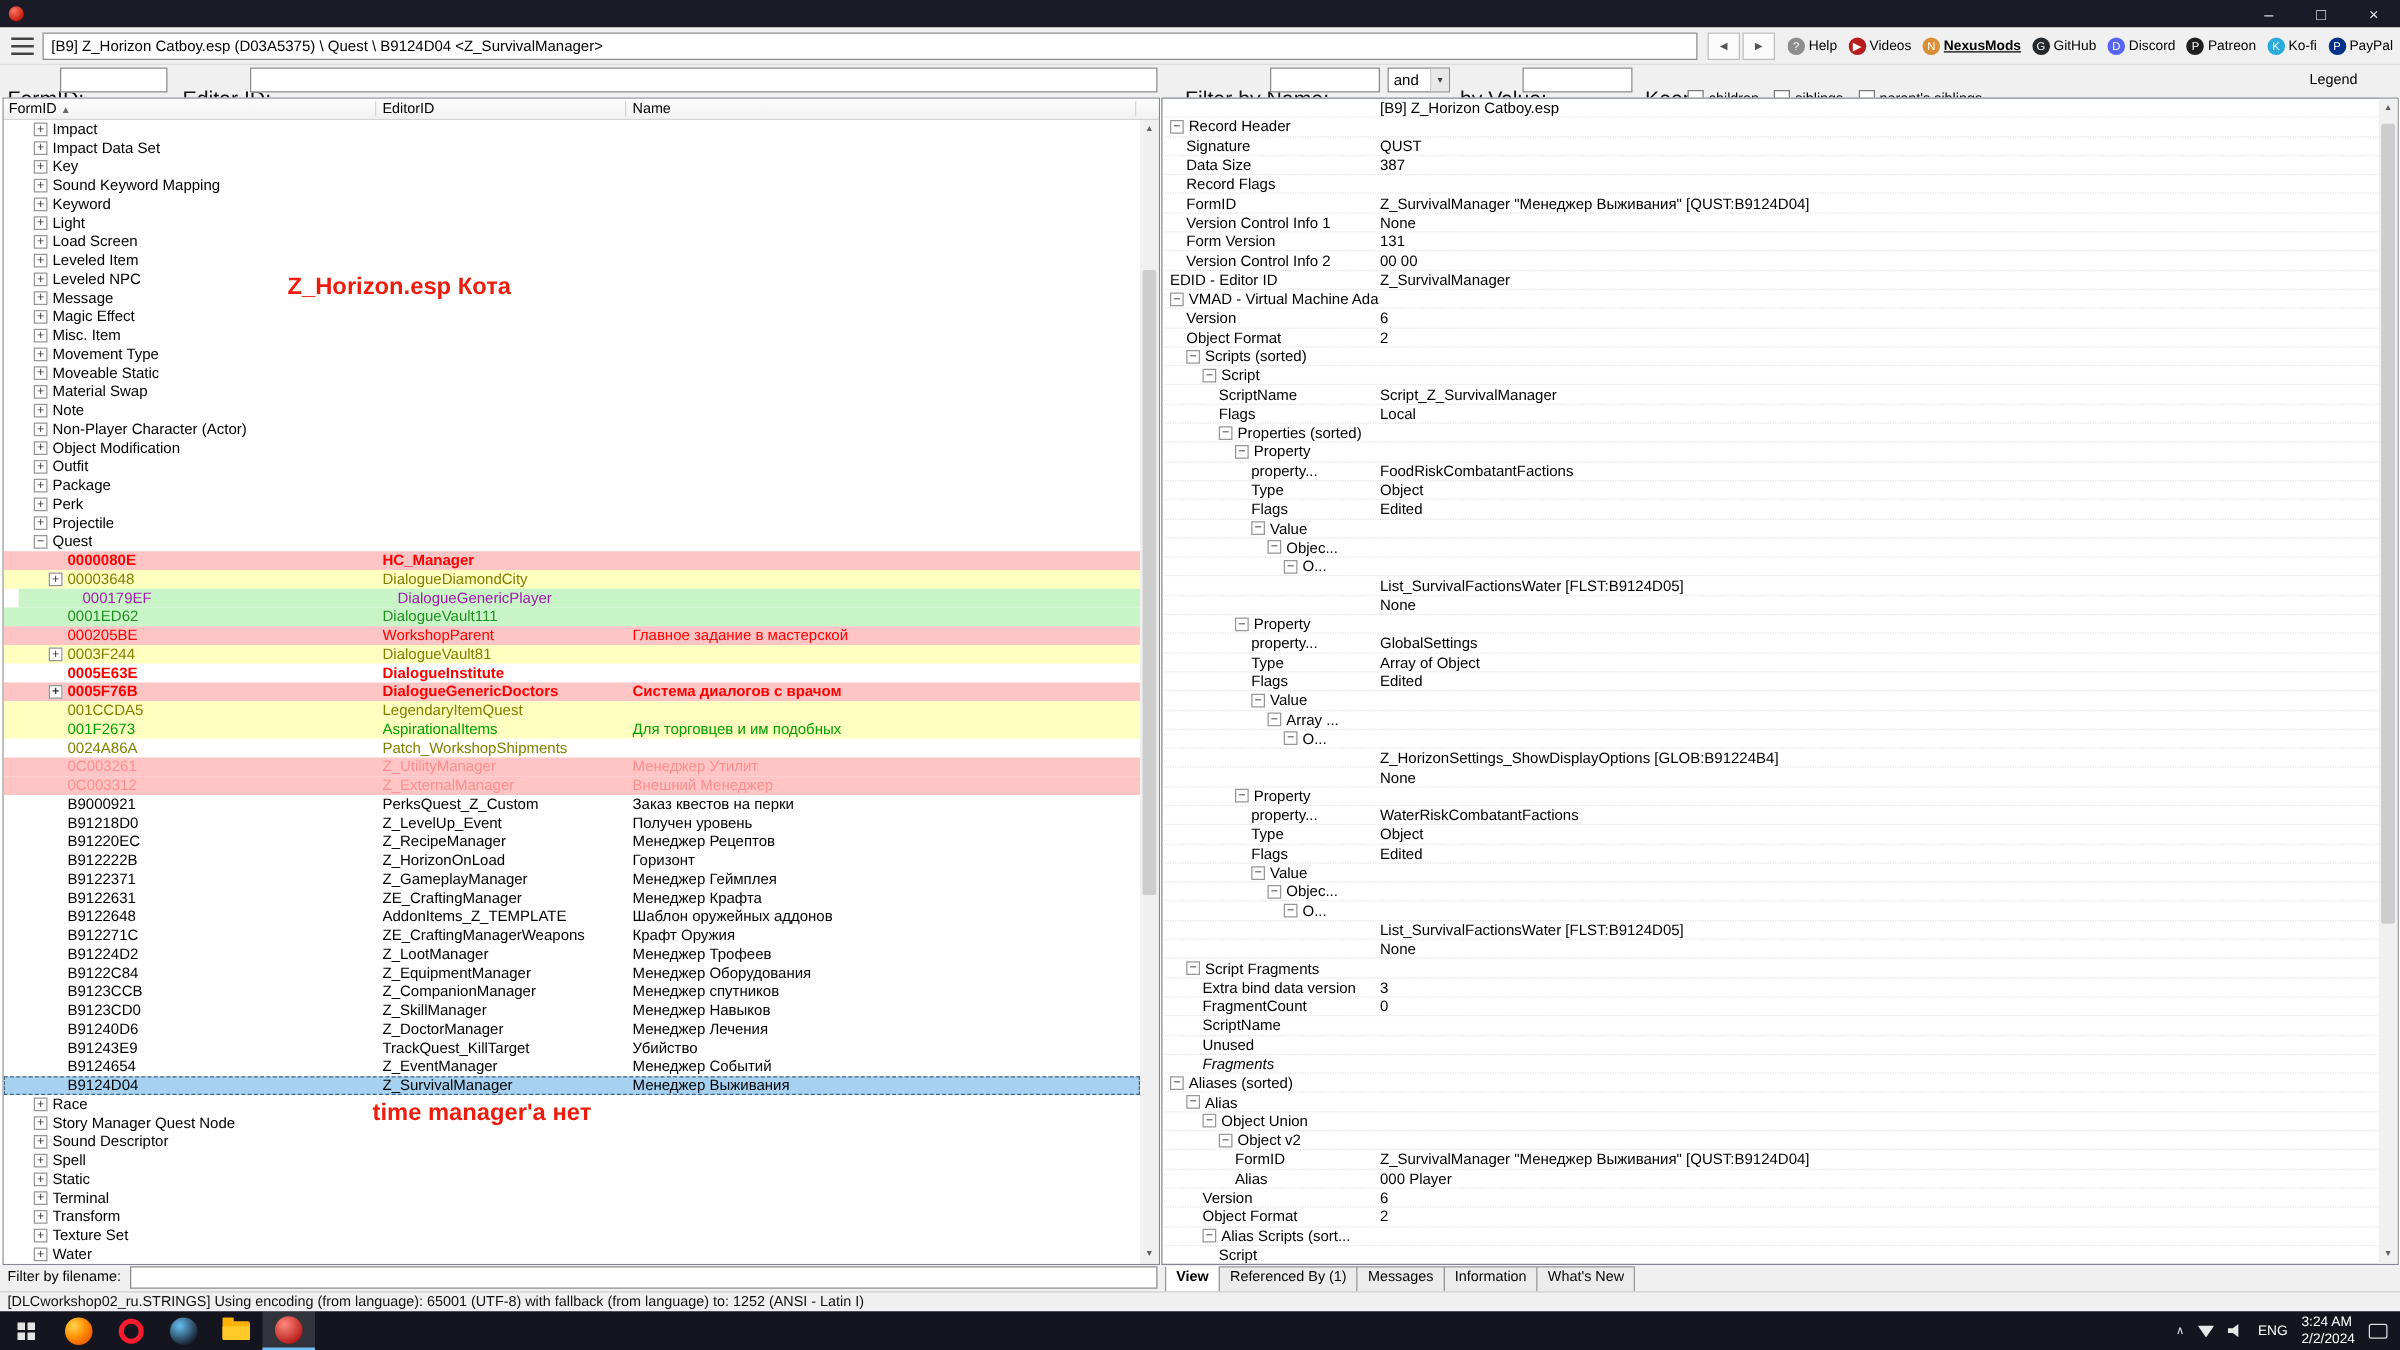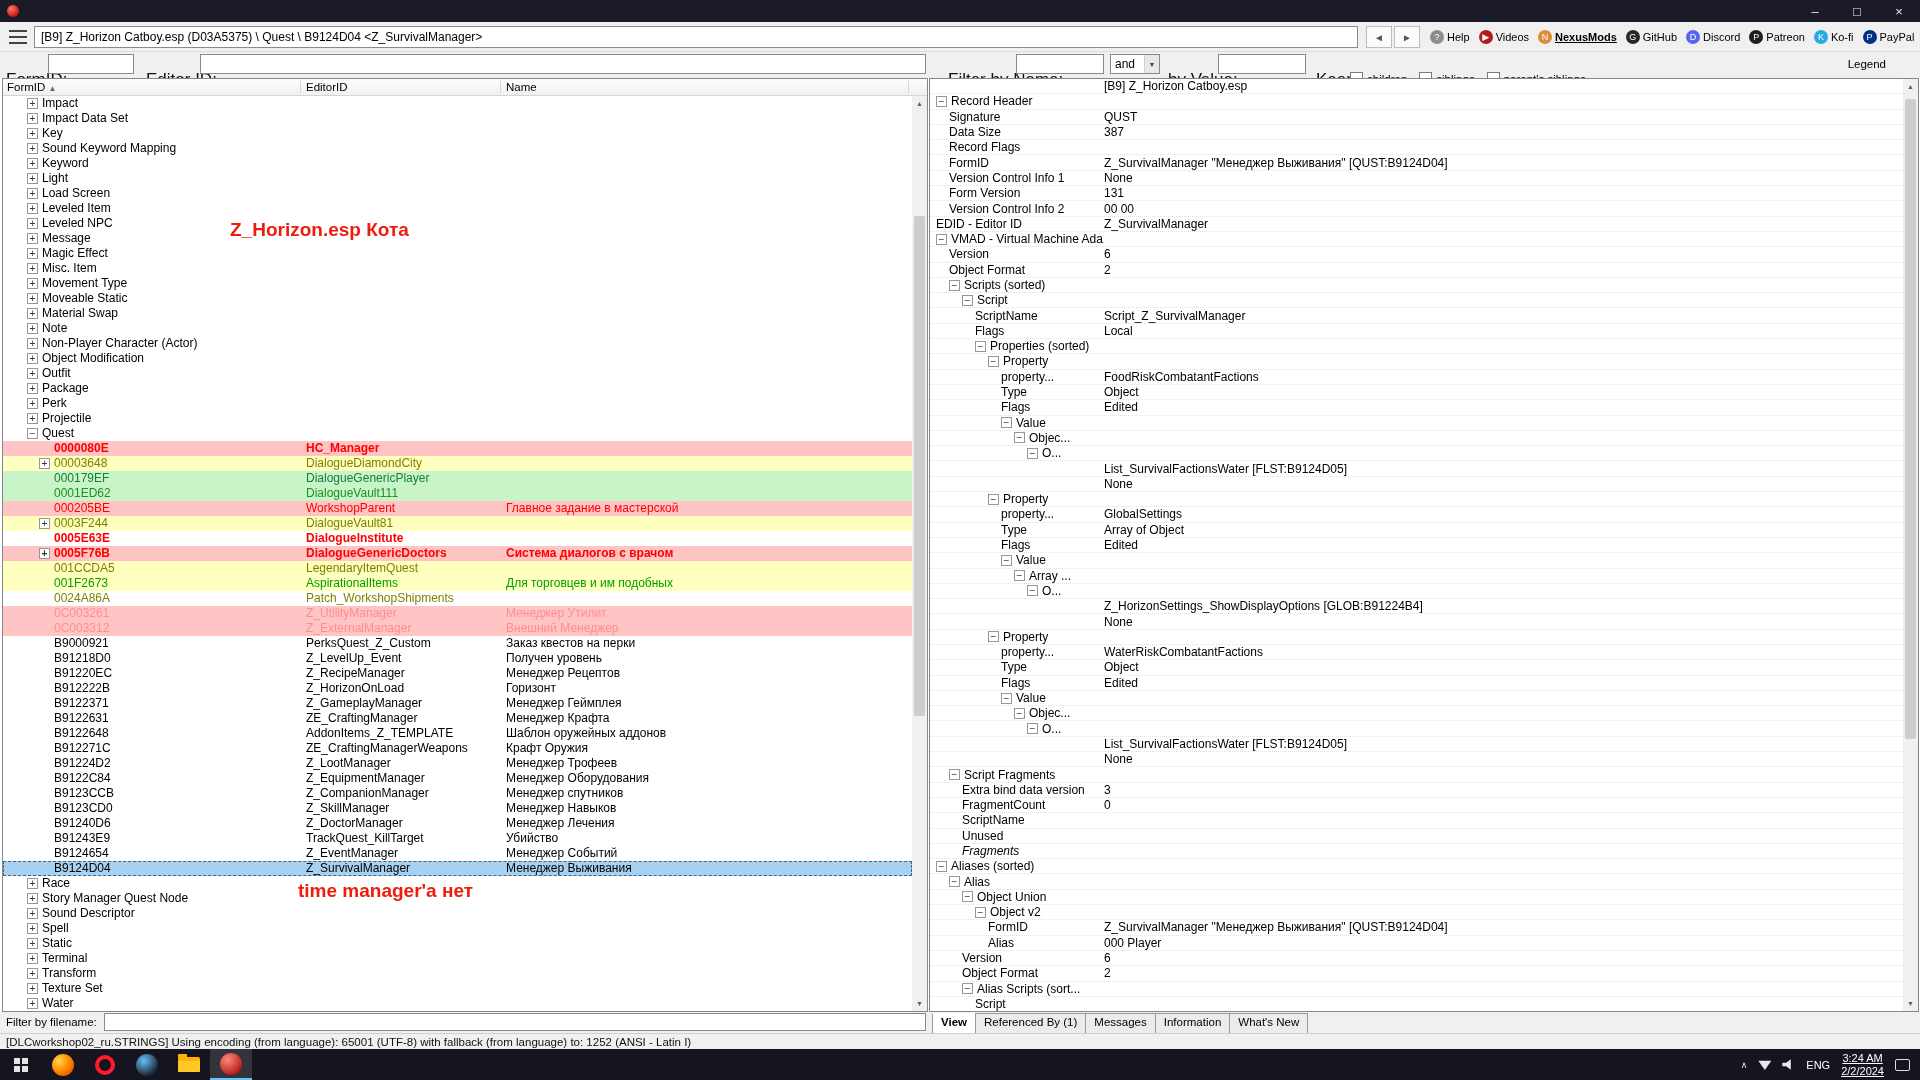--- a/index.html
+++ b/index.html
@@ -100,21 +100,21 @@
   .ic-opera { width:20px; height:20px; border-radius:50%; background:#15151f; border:4px solid #ff1b2d; }
   .ic-steam { width:22px; height:22px; border-radius:50%; background:radial-gradient(circle at 35% 30%, #66c0f4, #1b2838 72%); }
   .ic-folder { width:22px; height:15px; background:#ffb300; border-radius:2px; position:relative; }
   .ic-folder:before { content:""; position:absolute; top:-3px; left:0; width:9px; height:4px; background:#ffb300; border-radius:1px 1px 0 0; }
   .ic-folder:after { content:""; position:absolute; left:0; bottom:0; width:22px; height:11px; background:#ffca28; border-radius:1px; }
   .ic-fo4 { width:22px; height:22px; border-radius:50%; background:radial-gradient(circle at 35% 30%, #ff8a7a, #b71c1c 75%); }
   #tray { margin-left:auto; display:flex; align-items:center; gap:11px; padding-right:10px; font-size:11px; }
   #tray .chev { font-size:9px; color:#e8e8e8; }
   .tr-wifi { width:13px; height:11px; background:#e8e8e8; clip-path:polygon(50% 100%, 0 15%, 100% 15%); }
   .tr-vol { width:13px; height:11px; background:#e8e8e8; clip-path:polygon(0 33%, 30% 33%, 65% 2%, 65% 98%, 30% 67%, 0 67%); }
-  #clock { text-align:center; line-height:13px; font-size:11px;text-decoration:underline; }
+  #clock { text-align:left; line-height:13px; font-size:11px; }
   .tr-notif { width:15px; height:12px; border:1px solid #dcdcdc; border-radius:2px; }
 
   
   .annotation { position:absolute; color:#ee1c0c; font-size:19px; font-weight:600; z-index:50; white-space:nowrap; }
   #annotation-1 { left:230px; top:219px; }
   #annotation-2 { left:298px; top:880px; }
 </style>
 </head>
 <body>
 
@@ -339,21 +339,21 @@
         <span class="cedit">HC_Manager</span>
         <span class="cname"></span>
       </div>
       <div class="trow quest" style="background: rgb(255, 255, 192); color: rgb(128, 128, 0);">
         <span class="qind"></span>
         <span class="expbox">+</span>
         <span class="cform">00003648</span>
         <span class="cedit">DialogueDiamondCity</span>
         <span class="cname"></span>
       </div>
-      <div class="trow quest" style="background: rgb(200, 244, 200); color: #15803d;">
+      <div class="trow quest" style="background: rgb(200, 244, 200); color: #a21caf; margin-left: 12px;">
         <span class="qind"></span>
         <span class="expbox hide"></span>
         <span class="cform">000179EF</span>
         <span class="cedit">DialogueGenericPlayer</span>
         <span class="cname"></span>
       </div>
       <div class="trow quest" style="background: rgb(200, 244, 200); color: rgb(32, 144, 32);">
         <span class="qind"></span>
         <span class="expbox hide"></span>
         <span class="cform">0001ED62</span>

